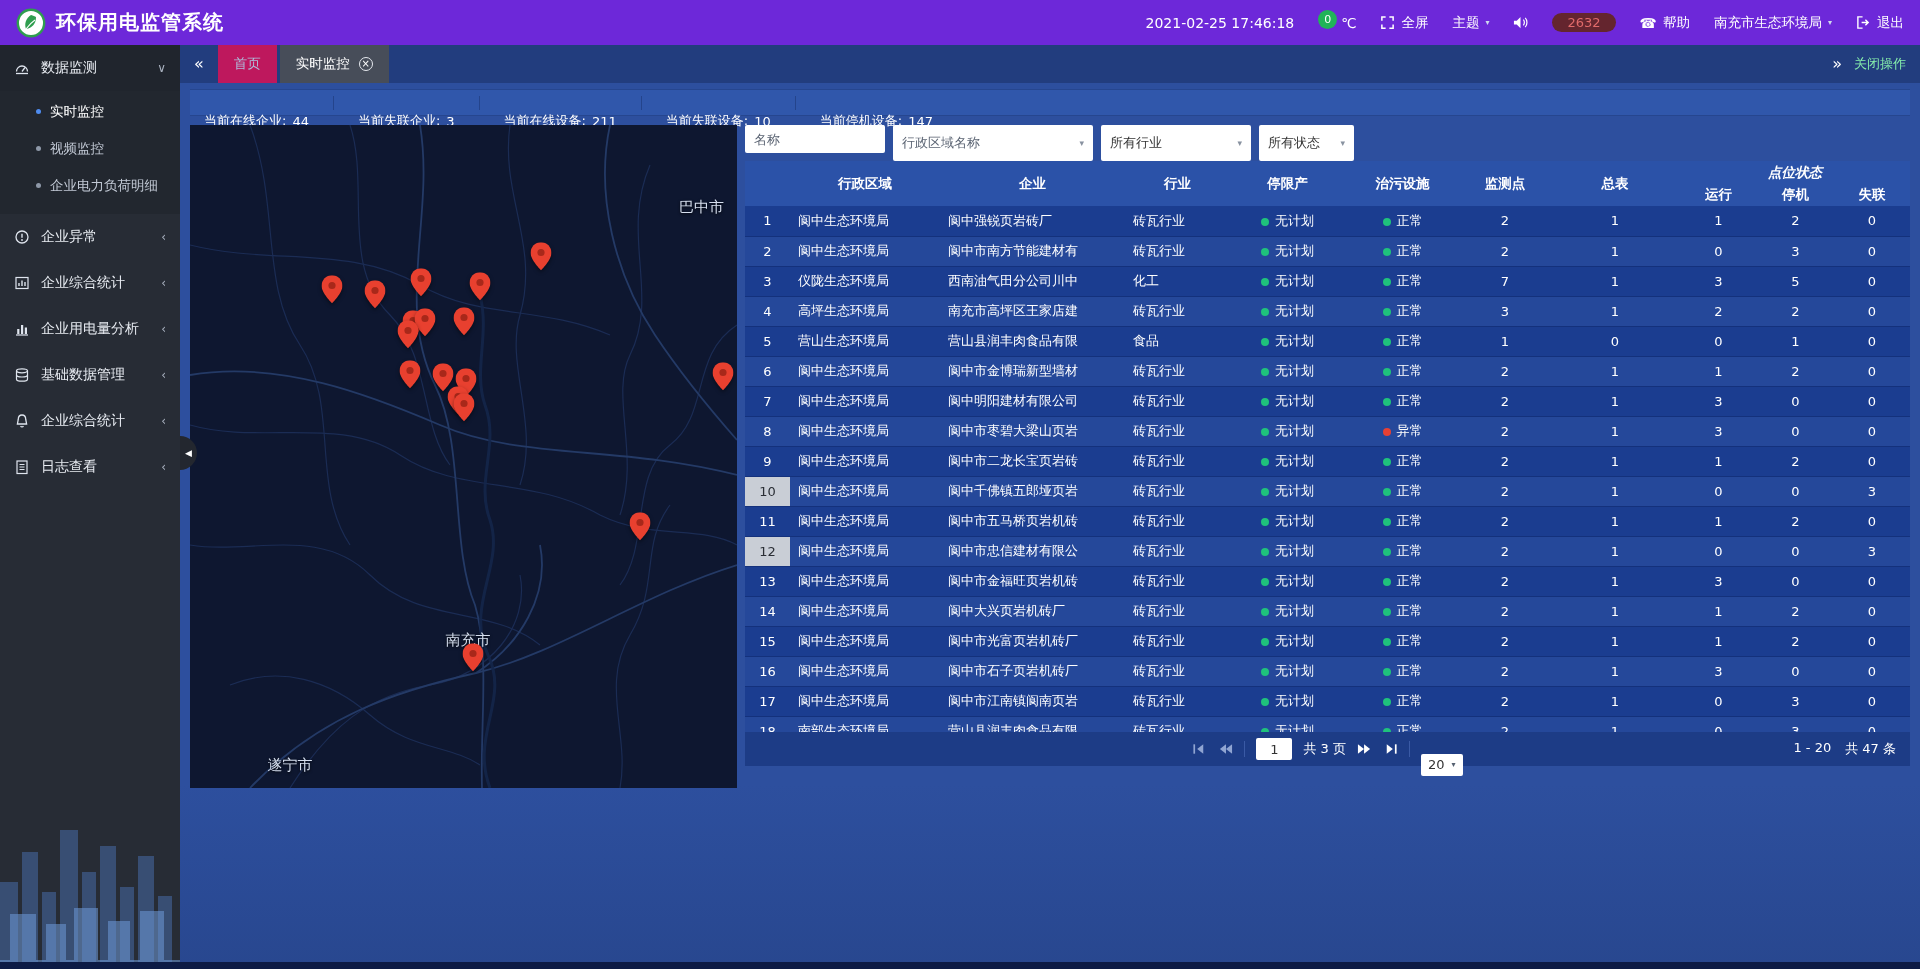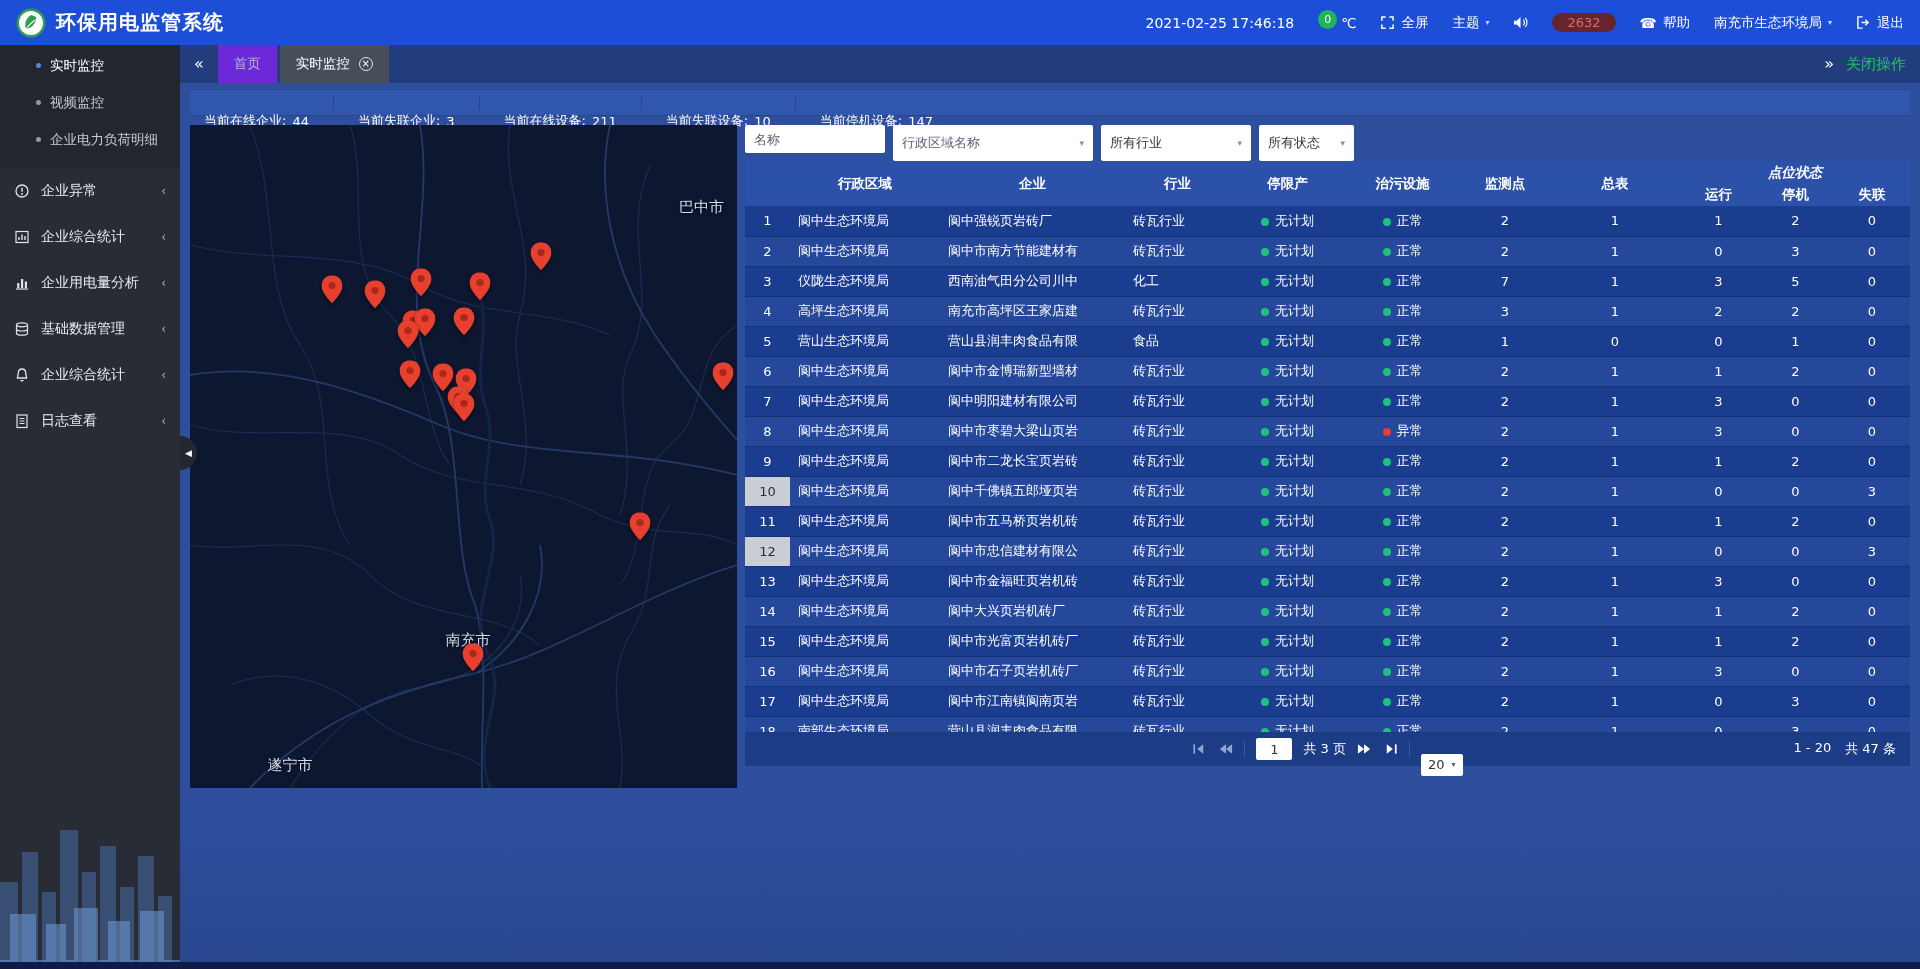--- a/index.html
+++ b/index.html
@@ -1,20 +1,20 @@
 <!DOCTYPE html>
 <html style="--status-green: #1fc27c; --status-red: #e64034;"><head>
 <meta charset="utf-8">
 <style>
   *{margin:0;padding:0;box-sizing:border-box;}
   html,body{width:1920px;height:969px;overflow:hidden;}
   body{font-family:"DejaVu Sans","Liberation Sans",sans-serif;background:#2d4f9e;position:relative;color:#fff;}
 
   
-  .topbar{position:absolute;top:0;left:0;width:1920px;height:45px;background:#1d4ed8;display:flex;align-items:center;padding:0 16px;z-index:20;}
+  .topbar{position:absolute;top:0;left:0;width:1920px;height:45px;background:#6d28d9;display:flex;align-items:center;padding:0 16px;z-index:20;}
   .brand{display:flex;align-items:center;gap:10px;}
   .logo{width:30px;height:30px;flex:none;display:flex;}
   .app-title{font-size:20px;font-weight:bold;letter-spacing:1px;}
   .topbar-right{margin-left:auto;display:flex;align-items:center;gap:24px;font-size:13.5px;white-space:nowrap;}
   .datetime{font-size:14px;}
   .temp{display:flex;align-items:center;gap:4px;}
   .temp-circle{width:19px;height:19px;border-radius:50%;background:#21b358;color:#fff;font-size:11px;display:flex;align-items:center;justify-content:center;margin-top:-6px;}
   .top-item{display:flex;align-items:center;gap:6px;cursor:pointer;}
   .top-item svg{width:15px;height:15px;}
   .caret{font-size:8px;color:#cfd9ee;}
@@ -34,25 +34,25 @@
   .bullet{width:5px;height:5px;border-radius:50%;background:#8e98a8;flex:none;}
   .nav-child.active .bullet{background:#4f8cf0;}
   .skyline{position:absolute;bottom:0;left:0;width:180px;height:205px;}
 
   
   .content{position:absolute;top:45px;left:180px;width:1740px;height:924px;background:linear-gradient(#2d4f9e 80%,#28478f);overflow:hidden;}
 
   .tabbar{height:38px;background:#223d7e;display:flex;align-items:center;padding:0 14px;}
   .tab-arrow{color:#fff;font-size:16px;cursor:pointer;line-height:1;}
   #tabs{display:flex;height:38px;margin-left:14px;}
-  .tab{display:flex;align-items:center;gap:9px;padding:0 16px;font-size:13.5px;background:#6d28d9;color:#aebbda;margin-right:3px;cursor:pointer;}
+  .tab{display:flex;align-items:center;gap:9px;padding:0 16px;font-size:13.5px;background:#be185d;color:#aebbda;margin-right:3px;cursor:pointer;}
   .tab.active{background:#474d59;color:#fff;}
   .tab-close{width:14px;height:14px;border:1px solid #e6e9ef;border-radius:50%;font-size:10px;line-height:12px;text-align:center;color:#fff;cursor:pointer;}
   .tabbar-right{margin-left:auto;display:flex;align-items:center;gap:12px;}
-  .close-ops{font-size:15px;color:#22c55e;cursor:pointer;}
+  .close-ops{font-size:13px;color:#86efac;cursor:pointer;}
 
   .statsbar{height:27px;margin:6px 10px 0;background:#3057ab;border-top:1px solid #26468f;border-bottom:1px solid #26468f;display:flex;align-items:center;padding:0 14px;font-size:13px;}
   .stat{display:flex;gap:6px;align-items:center;white-space:nowrap;margin-top:37px;}
   .stat-div{width:1px;height:14px;background:#24448c;margin:0 24px;}
 
   .main{position:relative;display:flex;gap:8px;padding:9px 10px;}
   .map-wrap{position:relative;width:547px;height:663px;background:#0e1730;flex:none;overflow:hidden;}
   .map-roads{position:absolute;inset:0;width:100%;height:100%;}
   .map-city{position:absolute;transform:translate(-50%,-50%);font-size:15px;color:#d6dfef;text-shadow:0 1px 3px rgba(0,0,0,.85);white-space:nowrap;}
   .pin{position:absolute;transform:translate(-50%,-88%);width:21px;height:28px;filter:drop-shadow(0 2px 2px rgba(0,0,0,.45));cursor:pointer;}
@@ -148,20 +148,31 @@
           <path d="M7 2H2v12h5" stroke="#fff" fill="none" stroke-width="1.5"></path>
           <path d="M10 5l3 3-3 3M13 8H6" stroke="#fff" fill="none" stroke-width="1.5"></path>
         </svg>
       <span>退出</span>
     </span>
   </div>
 </header>
 
 <aside class="sidebar">
   <nav id="side-nav">
+      <div class="nav-group open">
+        <span class="nav-ico">
+          <svg viewBox="0 0 16 16">
+            <path d="M2.5 11.5a5.5 5.5 0 0 1 11 0" fill="none" stroke="currentColor" stroke-width="1.3"></path>
+            <path d="M8 11.5 11 7.5" stroke="currentColor" stroke-width="1.3"></path>
+            <path d="M2 13.5h12" stroke="currentColor" stroke-width="1.3"></path>
+          </svg>
+        </span>
+        <span class="nav-label">数据监测</span>
+        <span class="nav-caret">∨</span>
+      </div>
       <div class="nav-children">
         <div class="nav-child active">
           <span class="bullet"></span>
           <span>实时监控</span>
         </div>
         <div class="nav-child">
           <span class="bullet"></span>
           <span>视频监控</span>
         </div>
         <div class="nav-child">

